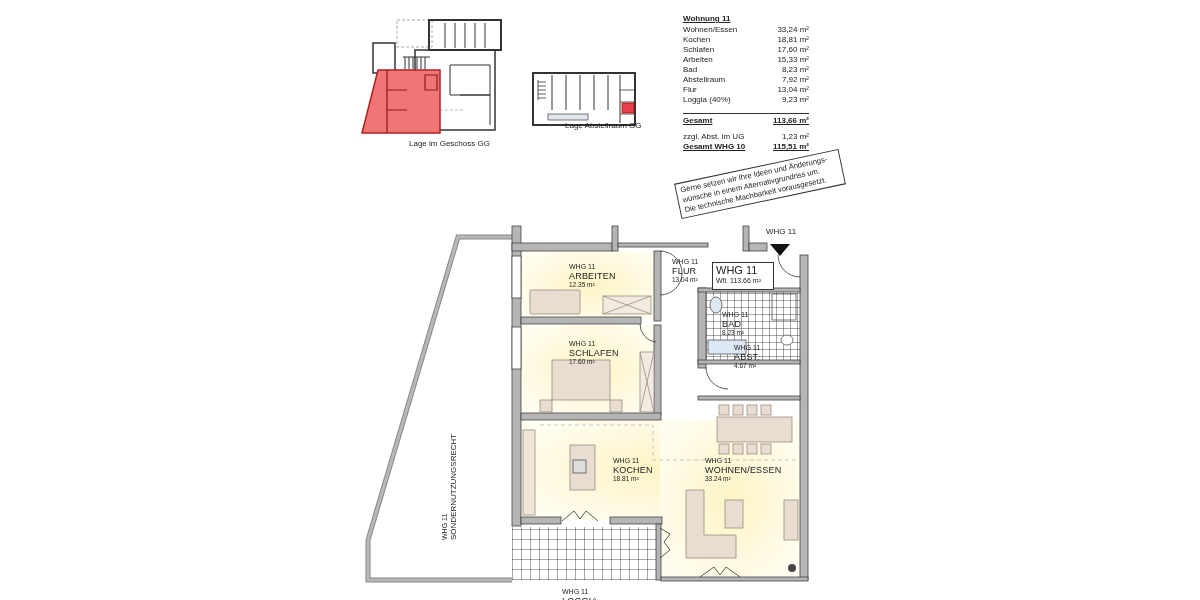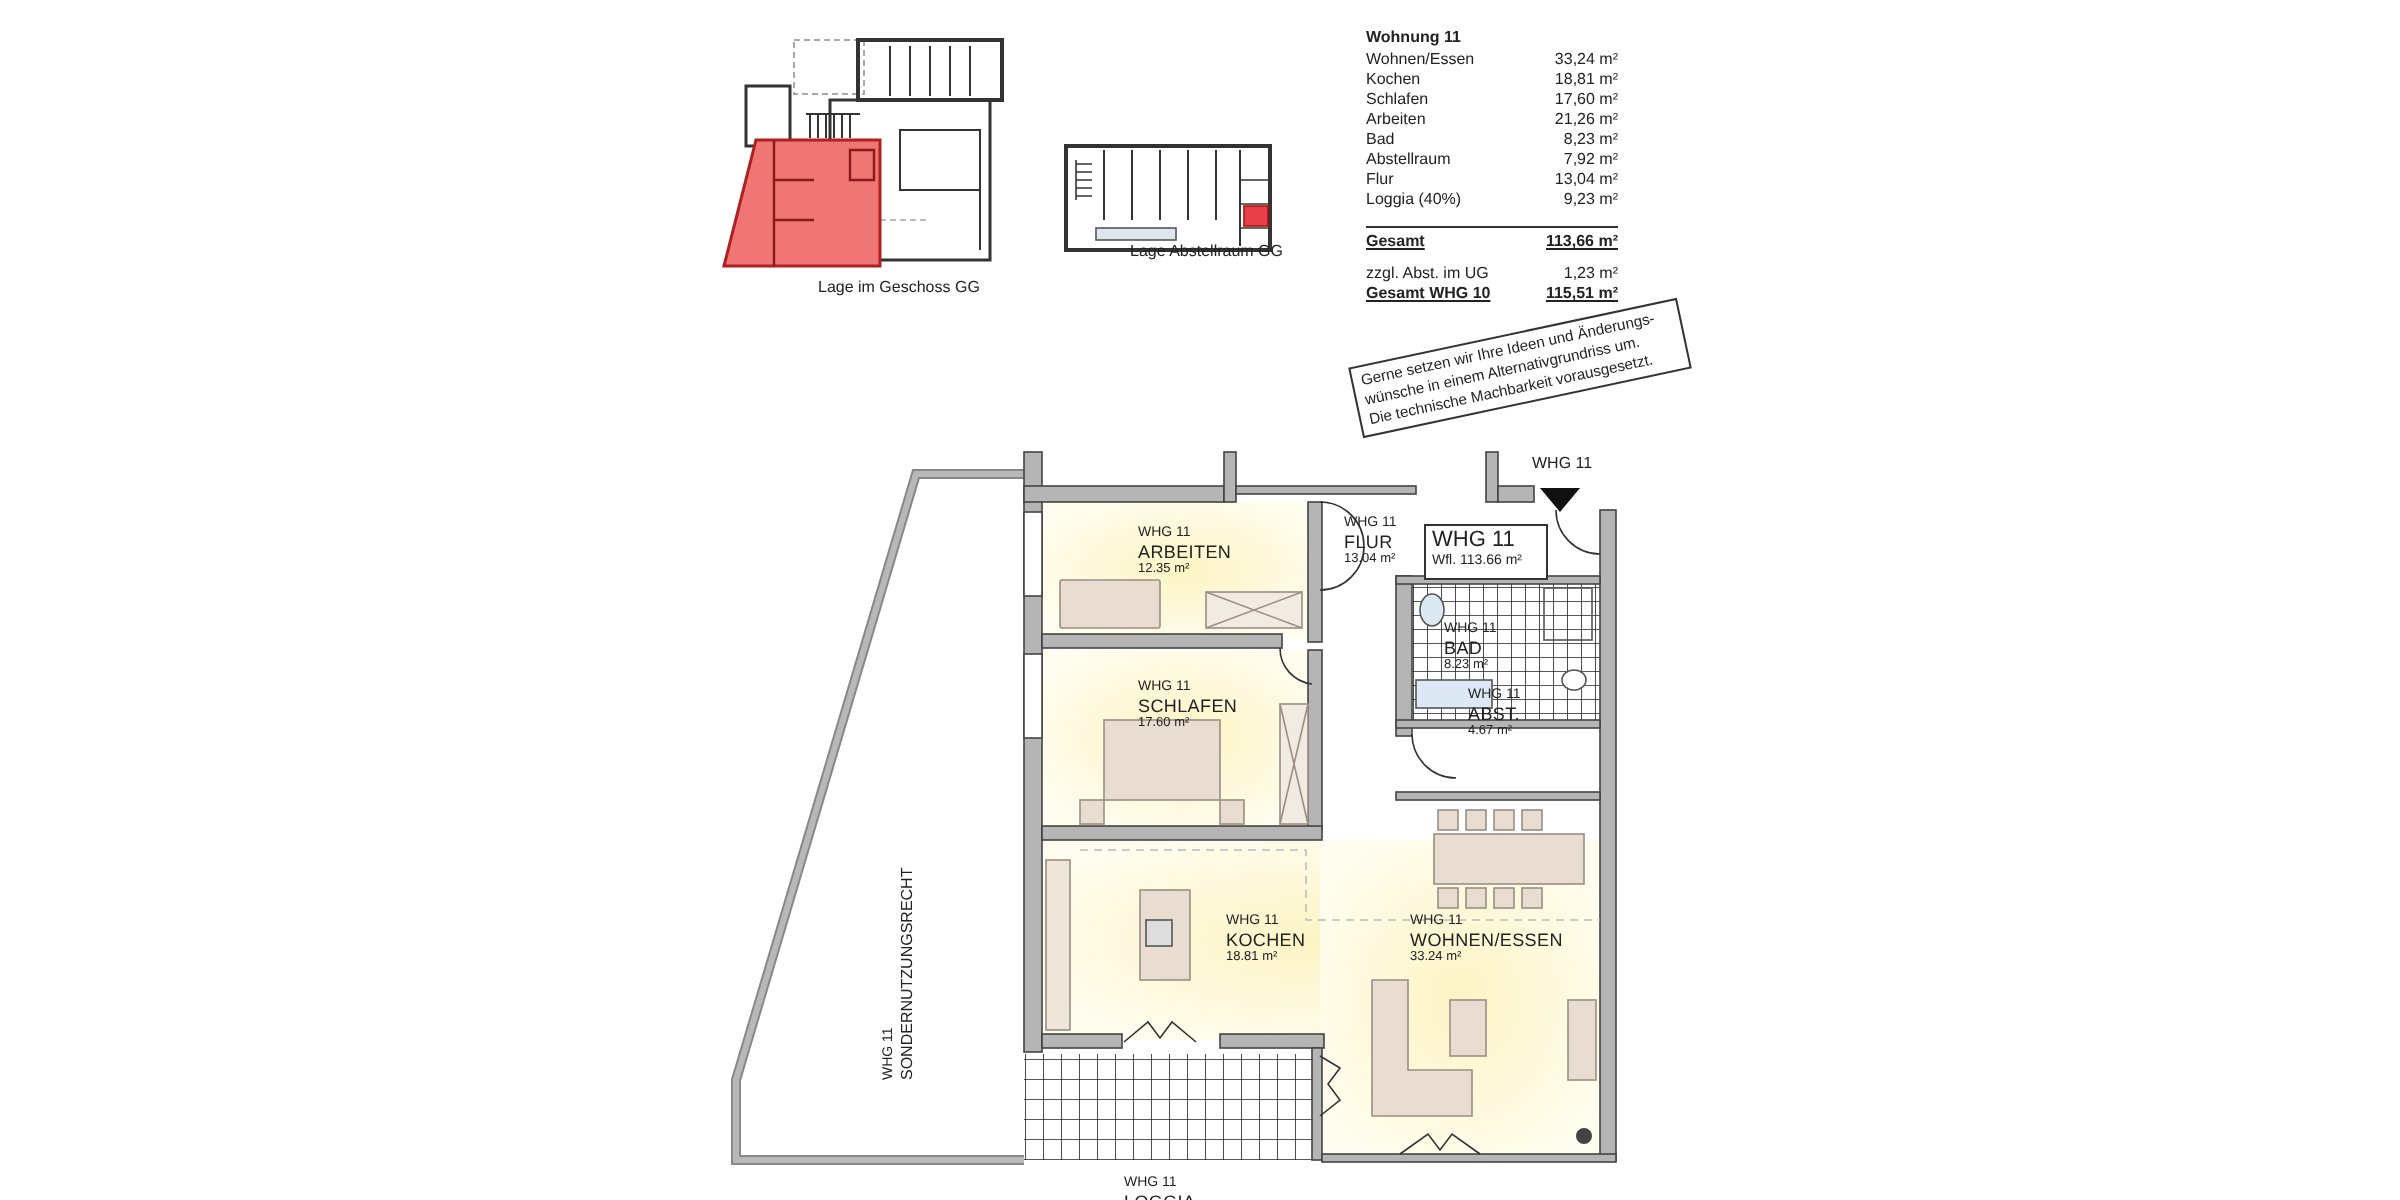--- a/index.html
+++ b/index.html
@@ -2,21 +2,21 @@
 <html><head>
 <meta charset="utf-8">
 <style>
   html,body{margin:0;padding:0;background:#fff;}
   body{width:1200px;height:600px;position:relative;overflow:hidden;font-family:"Liberation Sans",sans-serif;color:#222;}
   .abs{position:absolute;}
   .thumb-caption{font-size:8px;color:#222;white-space:nowrap;margin-left:29px;}
   
   #area-table{left:683px;top:14px;width:126px;font-size:8px;line-height:10px;color:#222;}
   #area-table .row{display:flex;justify-content:space-between;}
-  #area-table .title{font-weight:bold;margin-bottom:1px;}
+  #area-table .title{font-weight:bold;text-decoration:underline;margin-bottom:1px;}
   #area-table .total{font-weight:bold;text-decoration:underline;}
   #area-table .sep{border-top:1px solid #333;margin:8px 0 2px 0;}
   #area-table .gap{height:6px;}
   #note-box{left:676px;top:166px;width:158px;border:1px solid #333;background:#fff;font-size:7.6px;line-height:10px;padding:2px 4px;transform:rotate(-12deg);transform-origin:center;text-align:left;}
   .room-label{font-size:7px;line-height:8px;color:#222;white-space:nowrap;}
   .room-label .nm{font-size:9px;line-height:10px;letter-spacing:0.2px;}
   .room-label .ar{font-size:6.5px;}
   #unit-box{left:712px;top:262px;width:54px;height:24px;border:1px solid #333;background:#fff;padding:1px 3px;}
   #unit-box .big{font-size:11px;line-height:12px;}
   #unit-box .small{font-size:7px;line-height:9px;}
@@ -63,21 +63,21 @@
   <div class="row">
       <span>Kochen</span>
       <span>18,81 m²</span>
     </div>
   <div class="row">
       <span>Schlafen</span>
       <span>17,60 m²</span>
     </div>
   <div class="row">
       <span>Arbeiten</span>
-      <span>21,26 m²</span>
+      <span>15,33 m²</span>
     </div>
   <div class="row">
       <span>Bad</span>
       <span>8,23 m²</span>
     </div>
   <div class="row">
       <span>Abstellraum</span>
       <span>7,92 m²</span>
     </div>
   <div class="row">

